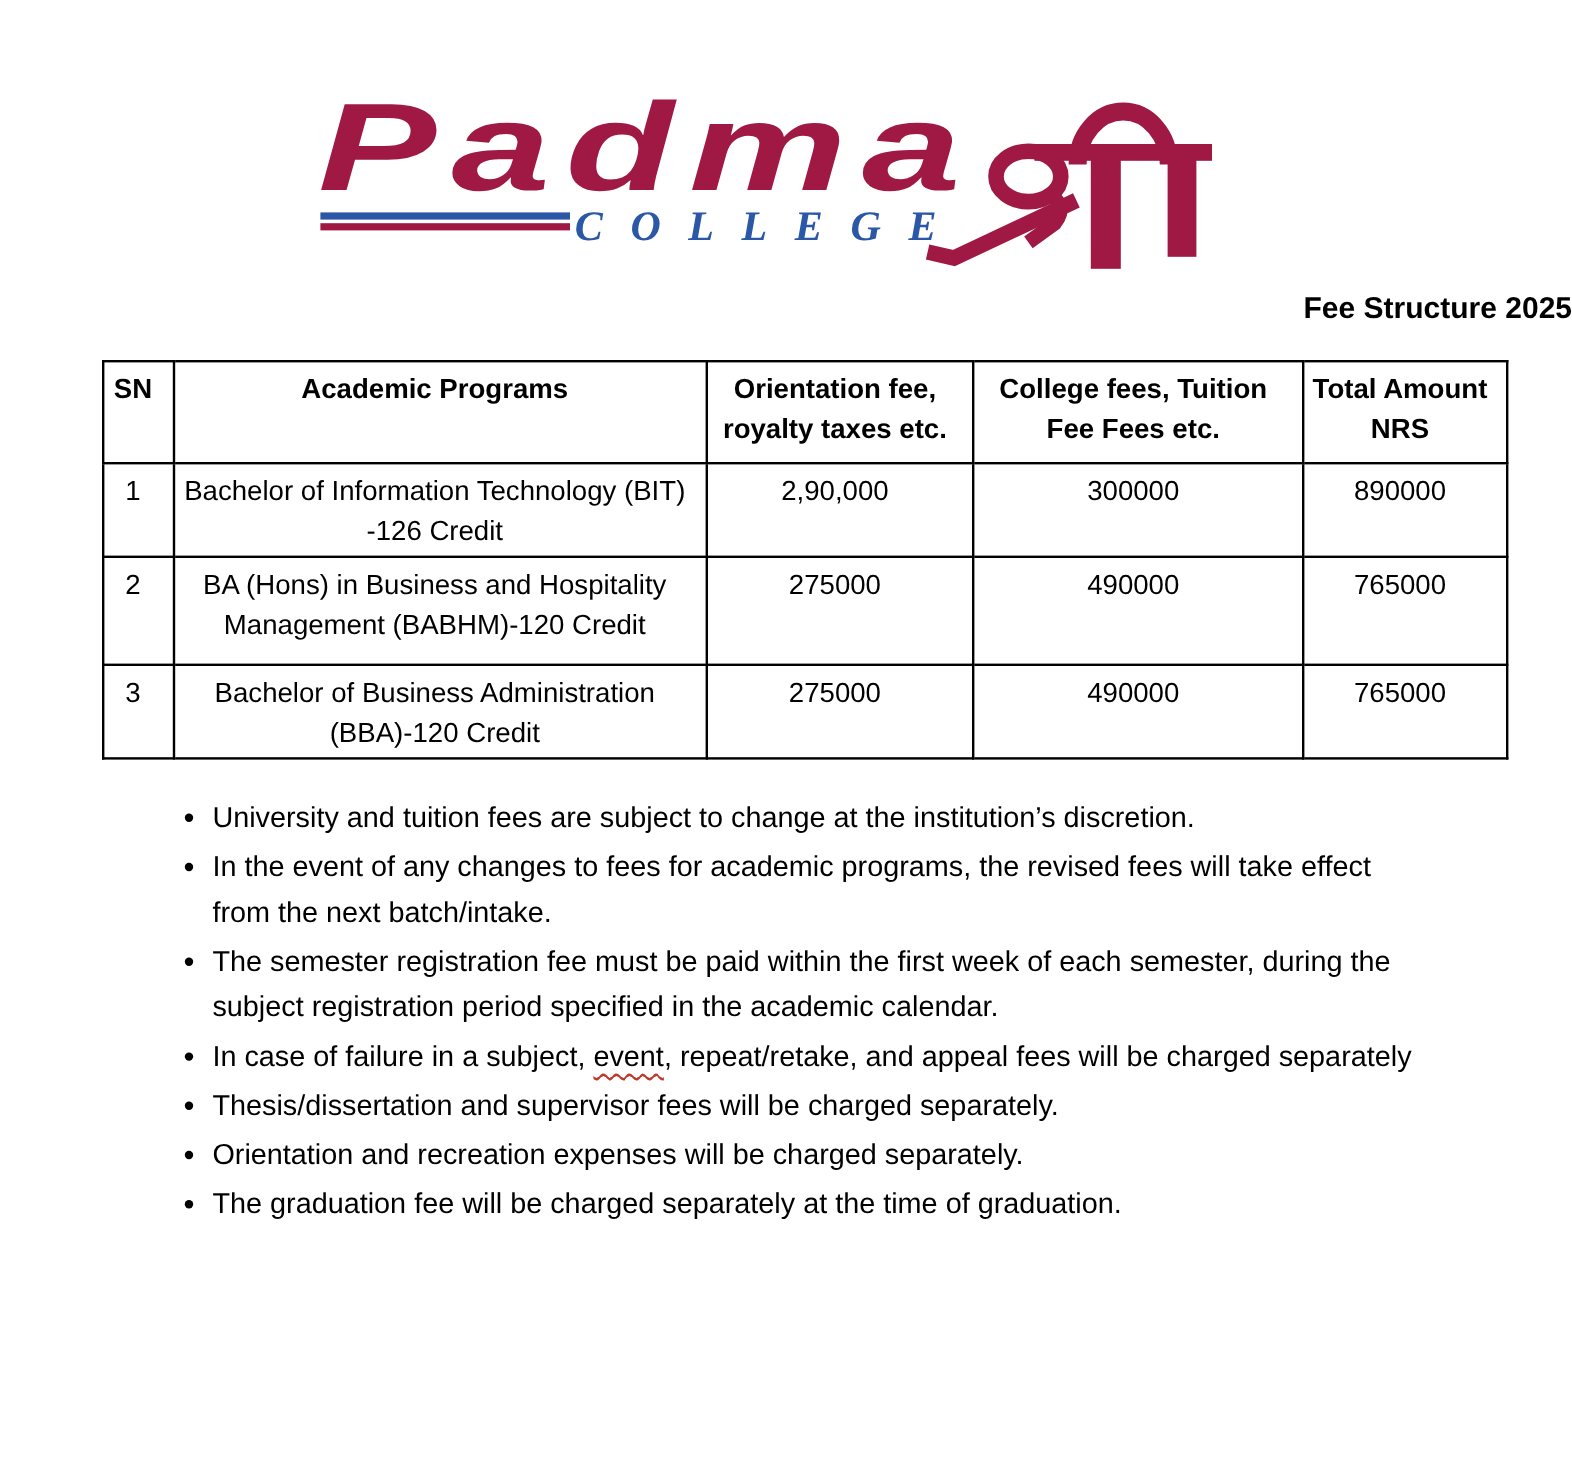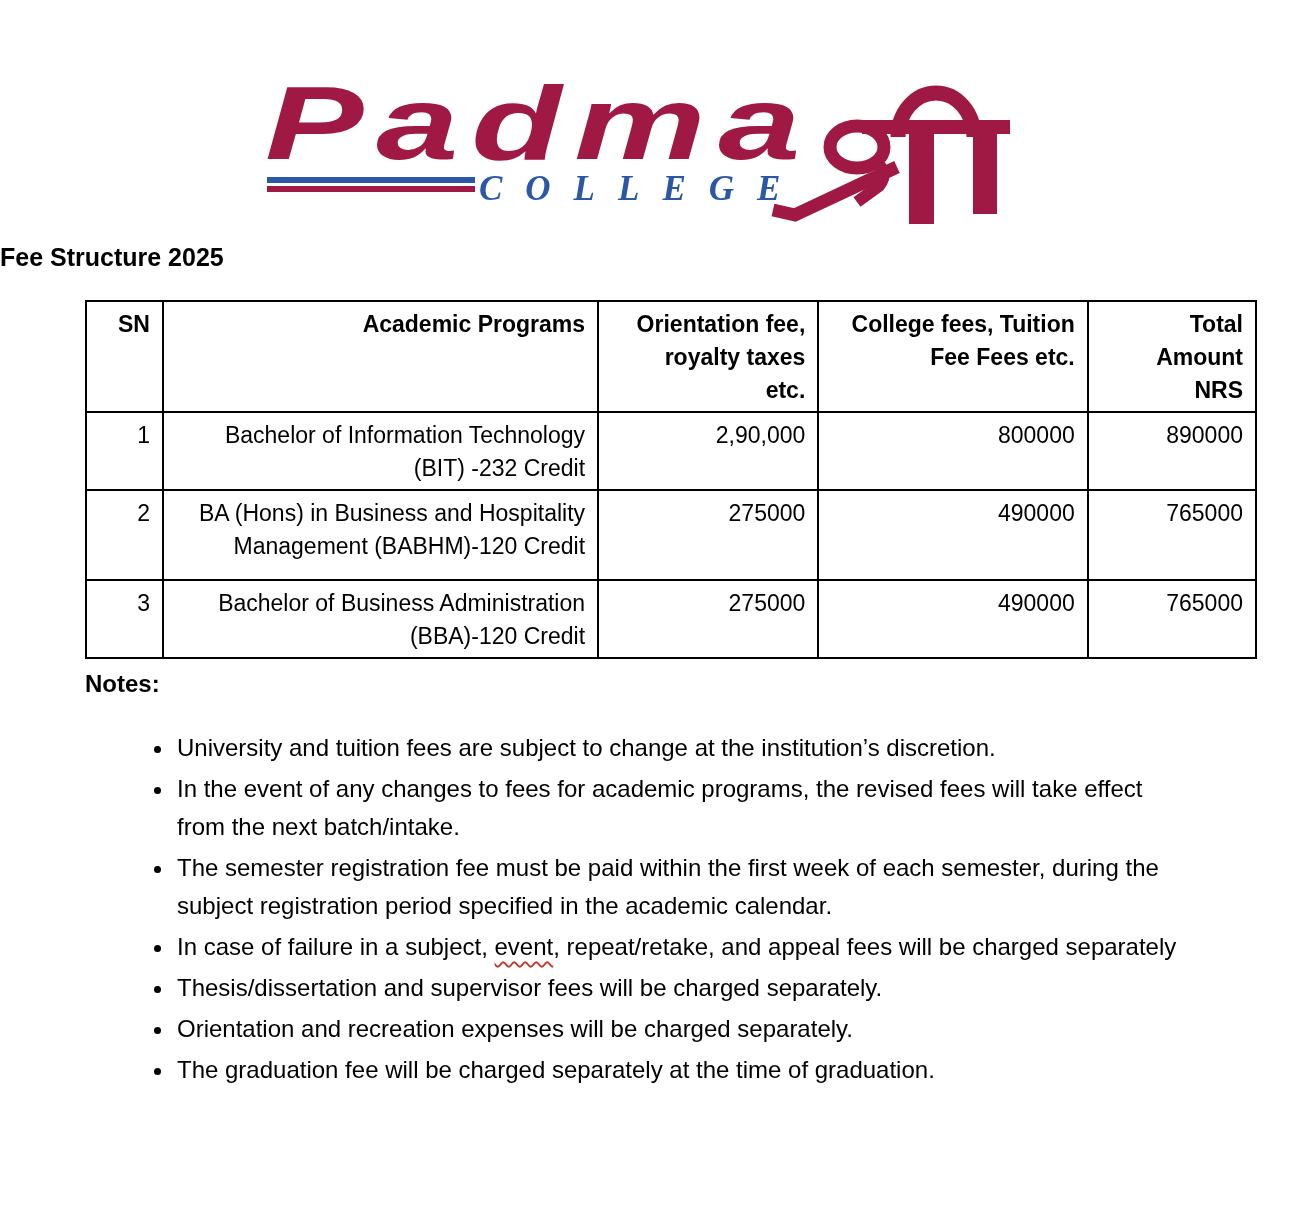--- a/index.html
+++ b/index.html
@@ -54,43 +54,43 @@
   .logo .shree {
     position: absolute;
     left: 512px; top: -26px;
     width: 260px; height: 170px;
     overflow: visible;
   }
 
   
   .page-title {
     margin-top: 33px;
-    text-align: left;
+    text-align: right;
     font-size: 25px;
     font-weight: bold;
   }
 
   
   .content {
     margin-left: 85px;
     width: 1172px;
   }
 
   
   table.fee-table {
     margin-top: 28px;
     width: 100%;
     border-collapse: collapse;
     font-size: 23px;
   }
   .fee-table th, .fee-table td {
     border: 2px solid #000000;
     vertical-align: top;
-    text-align: right;
-    padding: 6px 12px 4px 31px;
+    text-align: center;
+    padding: 6px 12px 4px 3px;
     line-height: 33px;
     font-weight: normal;
   }
   .fee-table thead th { font-weight: bold; height: 85px; }
   .fee-table tr.r1 td { height: 70px; }
   .fee-table tr.r2 td { height: 90px; }
   .fee-table tr.r3 td { height: 64px; }
   .col-sn { width: 5%; }
   .col-prog { width: 38%; }
   .col-univ { width: 19%; }
@@ -175,43 +175,42 @@
         <th>SN</th>
         <th>Academic Programs</th>
         <th>Orientation fee, royalty taxes etc.</th>
         <th>College fees, Tuition Fee Fees etc.</th>
         <th>Total Amount NRS</th>
       </tr>
     </thead>
     <tbody>
       <tr class="r1">
         <td>1</td>
-        <td>Bachelor of Information Technology (BIT) -232 Credit</td>
+        <td>Bachelor of Information Technology (BIT) -126 Credit</td>
         <td>2,90,000</td>
-        <td>800000</td>
+        <td>300000</td>
         <td>890000</td>
       </tr>
       <tr class="r2">
         <td>2</td>
         <td>BA (Hons) in Business and Hospitality Management (BABHM)-120 Credit</td>
         <td>275000</td>
         <td>490000</td>
         <td>765000</td>
       </tr>
       <tr class="r3">
         <td>3</td>
         <td>Bachelor of Business Administration (BBA)-120 Credit</td>
         <td>275000</td>
         <td>490000</td>
         <td>765000</td>
       </tr>
     </tbody>
   </table>
 
-  <div class="notes-heading">Notes:</div>
 
   <ul class="notes-list">
     <li>University and tuition fees are subject to change at the institution’s discretion.</li>
     <li>In the event of any changes to fees for academic programs, the revised fees will take effect from the next batch/intake.</li>
     <li>The semester registration fee must be paid within the first week of each semester, during the subject registration period specified in the academic calendar.</li>
     <li class="justified"><span>In case of failure in a subject, </span><span class="misspelled">event</span><span>, repeat/retake, and appeal fees will be charged separately</span></li>
     <li>Thesis/dissertation and supervisor fees will be charged separately.</li>
     <li>Orientation and recreation expenses will be charged separately.</li>
     <li>The graduation fee will be charged separately at the time of graduation.</li>
   </ul>

